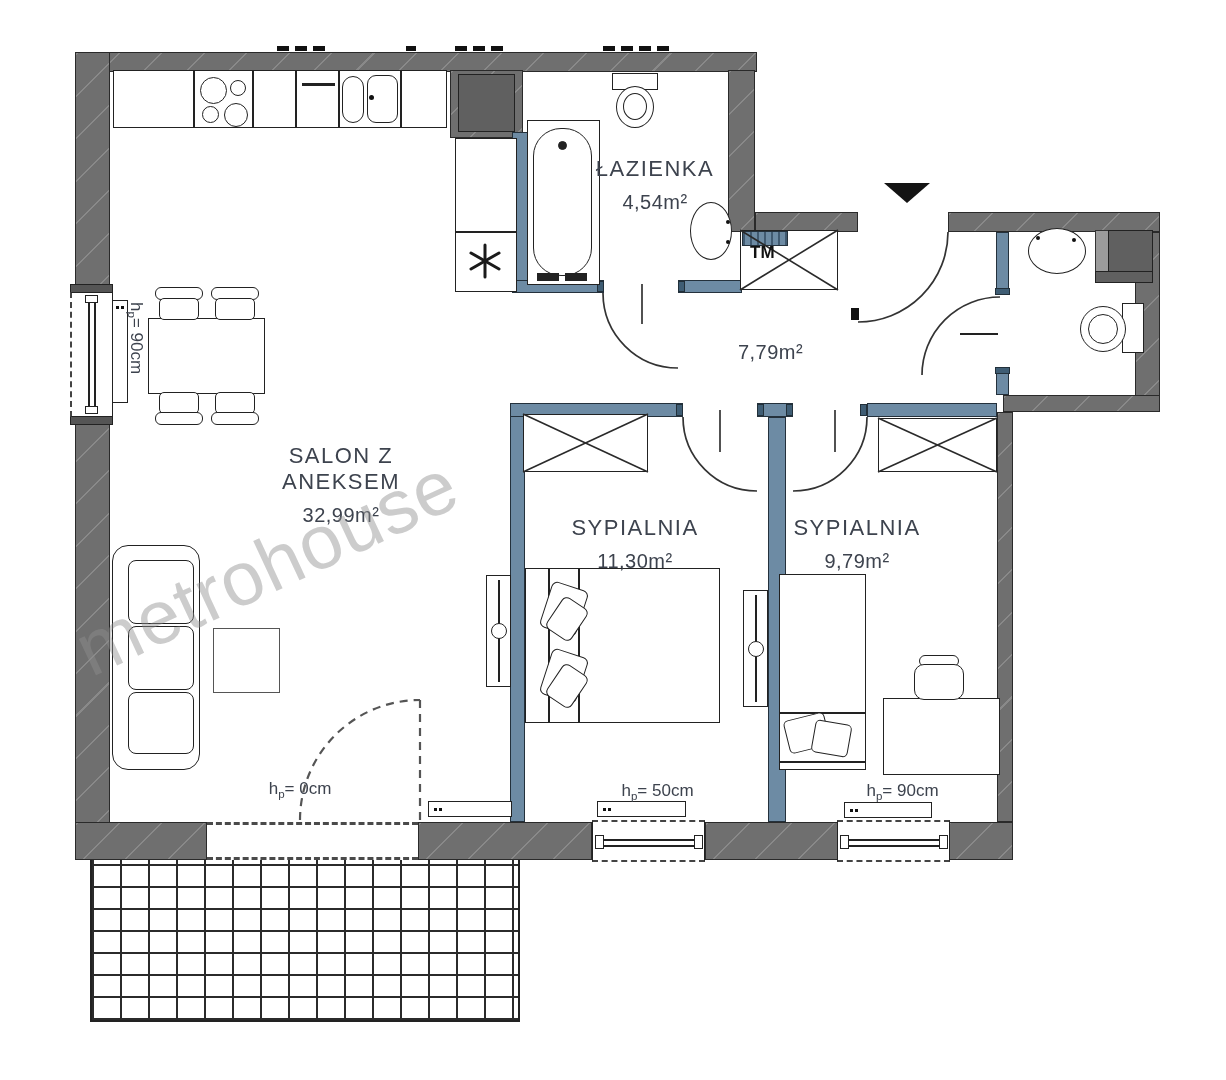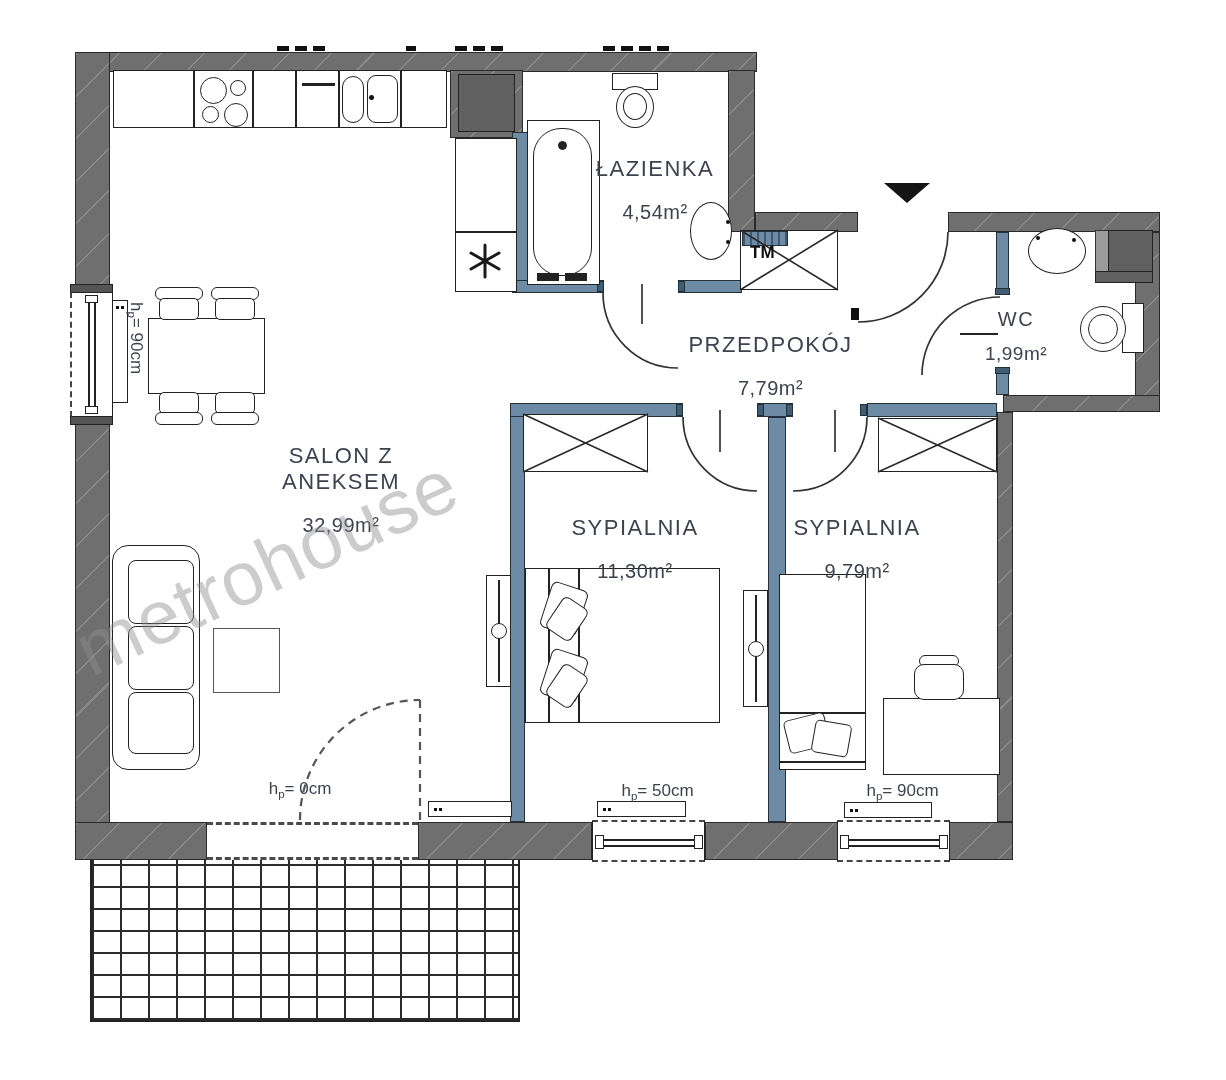--- a/index.html
+++ b/index.html
@@ -13,21 +13,21 @@
   .dark{position:absolute;background:#606060;border:1.5px solid #222;box-sizing:border-box;}
   .lite{position:absolute;background:#9b9b9b;border:1px solid #333;box-sizing:border-box;}
   .win{position:absolute;background:#fff;border:1.5px solid #222;box-sizing:border-box;}
   .sill{position:absolute;background:#fff;border:1.2px solid #222;box-sizing:border-box;}
   .dot{position:absolute;width:3px;height:3px;background:#111;}
   .tick{position:absolute;height:5px;background:#111;}
   .circ{position:absolute;border:1.5px solid #222;border-radius:50%;background:#fff;box-sizing:border-box;}
   .line{position:absolute;background:#222;}
   .room-label{position:absolute;text-align:center;z-index:50;}
   .rn{font-size:22px;letter-spacing:1.5px;}
-  .ra{font-size:20px;margin-top:19px;letter-spacing:.5px;}
+  .ra{font-size:20px;margin-top:9px;letter-spacing:.5px;}
   .dim{position:absolute;font-size:17px;color:#3d434e;z-index:50;white-space:nowrap;}
   sub{font-size:68%;}
   .balcony{position:absolute;left:90px;top:856px;width:430px;height:166px;border:2px solid #222;box-sizing:border-box;
     background-image:repeating-linear-gradient(90deg,#2b2b2b 0 1.6px,transparent 1.6px 28px),
                      repeating-linear-gradient(0deg,#2b2b2b 0 1.6px,transparent 1.6px 22px);}
   .dashzone{position:absolute;left:207px;top:822px;width:211px;height:38px;background:#fff;
     border-top:3px dashed #4a4a4a;border-bottom:3px dashed #4a4a4a;box-sizing:border-box;z-index:12;}
   svg.ov{position:absolute;left:0;top:0;z-index:40;pointer-events:none;}
   .wm{position:absolute;left:80px;top:610px;font-size:76px;color:#8f8f8f;opacity:.45;z-index:60;
       transform:rotate(-25deg);transform-origin:0 50%;letter-spacing:1px;pointer-events:none;}
@@ -248,26 +248,21 @@
   <div class="tick" style="left:639px;top:46px;width:12px;"></div>
   <div class="tick" style="left:657px;top:46px;width:12px;"></div>
 
   <div class="tri"></div>
 
   <div class="room-label" style="left:555px;top:156px;width:200px;">
     <div class="rn">ŁAZIENKA</div>
     <div class="ra">4,54m²</div>
   </div>
   <div class="room-label" style="left:668px;top:332px;width:205px;">
-    <div class="rn">PRZEDPOKÓJ</div>
     <div class="ra">7,79m²</div>
-  </div>
-  <div class="room-label" style="left:966px;top:308px;width:100px;">
-    <div class="rn" style="font-size:20px;">WC</div>
-    <div class="ra" style="margin-top:12px;font-size:19px;">1,99m²</div>
   </div>
   <div class="line" style="left:960px;top:333px;width:38px;height:1.5px;z-index:50;"></div>
   <div class="room-label" style="left:241px;top:443px;width:200px;">
     <div class="rn">SALON Z ANEKSEM</div>
     <div class="ra">32,99m²</div>
   </div>
   <div class="room-label" style="left:535px;top:515px;width:200px;">
     <div class="rn">SYPIALNIA</div>
     <div class="ra">11,30m²</div>
   </div>

